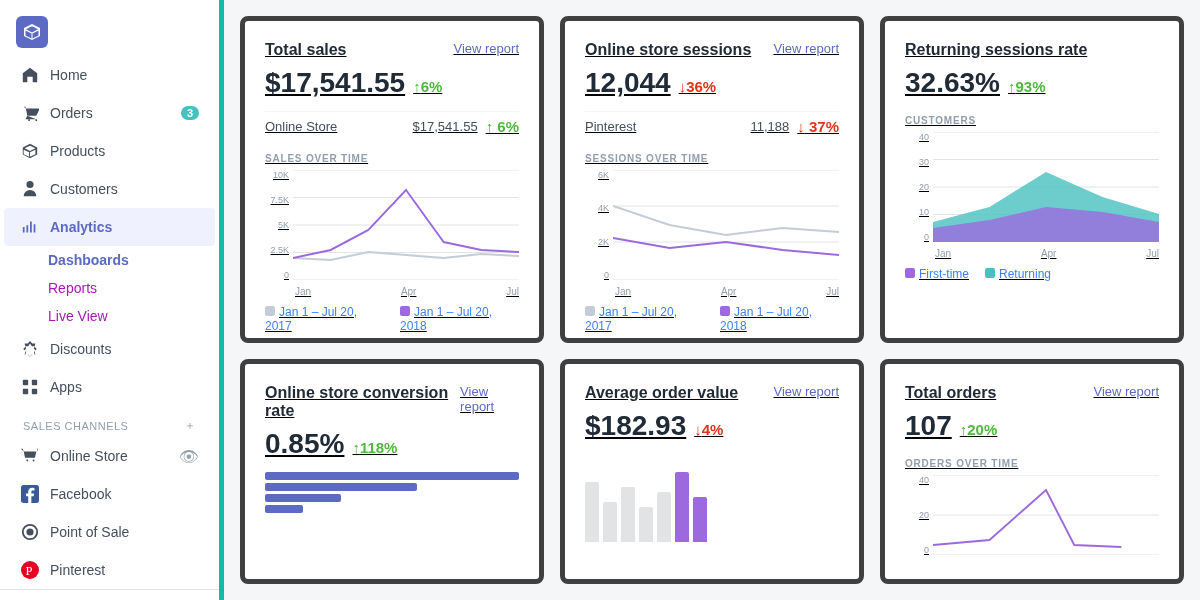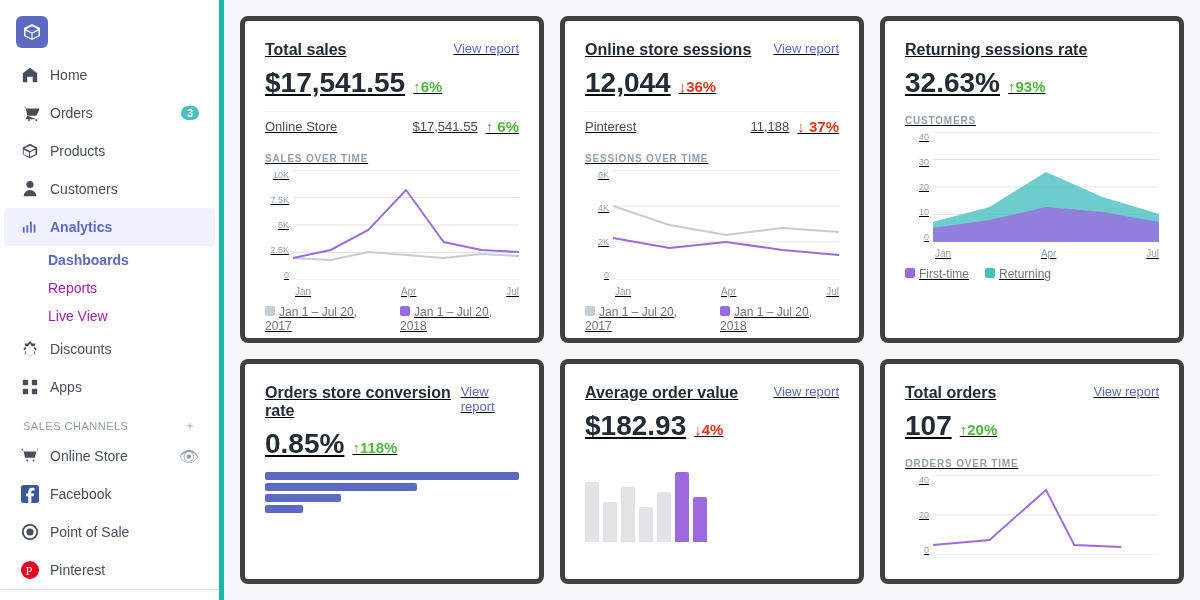--- a/index.html
+++ b/index.html
@@ -114,21 +114,21 @@
     }
     .metric-row .metric-val { display: flex; align-items: center; gap: 8px; }
     .chart-label {
       font-size: 10px;
       font-weight: 700;
       letter-spacing: 0.8px;
       color: #919eab;
       margin: 12px 0 6px;
       text-transform: uppercase;
     }
-    .legend-row { display: flex; gap: 16px; margin-top: 8px; font-size: 12px; color: #737373; align-items: center; }
+    .legend-row { display: flex; gap: 16px; margin-top: 8px; font-size: 12px; color: #3b82f6; align-items: center; }
     .legend-dot { width: 10px; height: 10px; border-radius: 2px; display: inline-block; margin-right: 4px; }
     .x-axis-labels { display: flex; justify-content: space-between; font-size: 10px; color: #919eab; padding-left: 30px; margin-top: 2px; }
 
   </style>
 </head>
 <body>
 
 <div id="sidebar">
 
   <div class="sidebar-logo">
@@ -409,21 +409,21 @@
       </div>
     </div>
     <div class="legend-row">
       <span><span class="legend-dot" style="background:#9c6ade;"></span>First-time</span>
       <span><span class="legend-dot" style="background:#47c1bf;"></span>Returning</span>
     </div>
   </div>
 
   <div class="card">
     <div class="card-header-row">
-      <span class="card-title">Orders store conversion rate</span>
+      <span class="card-title">Online store conversion rate</span>
       <a class="view-report">View report</a>
     </div>
     <div style="display:flex; align-items:baseline; gap:8px;">
       <span class="card-value">0.85%</span>
       <span class="change-positive"><span class="arrow-up"></span>118%</span>
     </div>
     <div style="margin-top:8px;">
 
       <div style="height:8px; background:#5c6ac4; width:100%; border-radius:2px; margin-bottom:3px;"></div>
       <div style="height:8px; background:#5c6ac4; width:60%; border-radius:2px; margin-bottom:3px;"></div>

